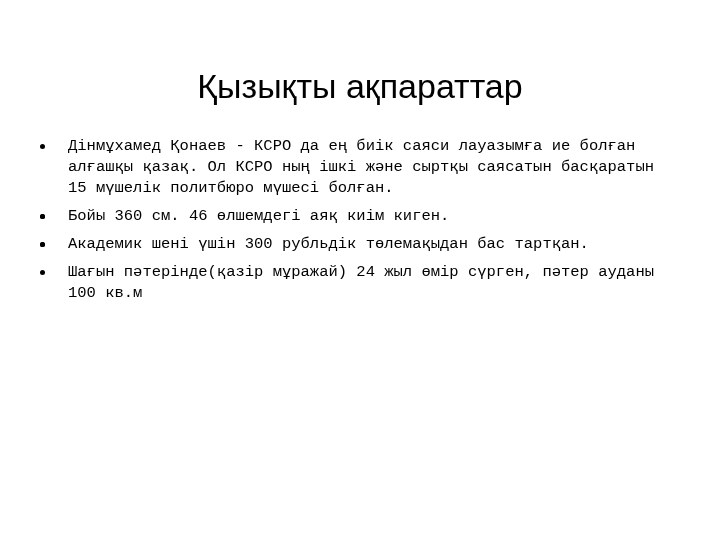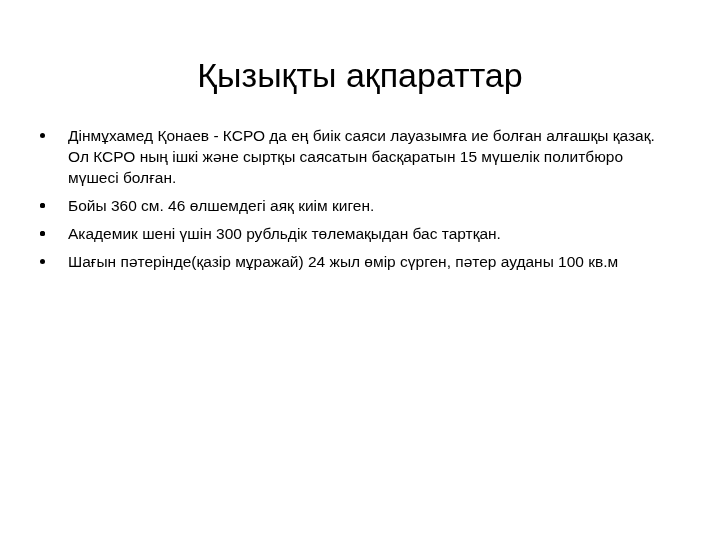--- a/index.html
+++ b/index.html
@@ -11,32 +11,33 @@
     position: relative;
     width: 720px;
     height: 540px;
     background: #ffffff;
     font-family: "Liberation Sans", sans-serif;
     color: #000000;
     overflow: hidden;
     box-sizing: border-box;
   }
   .slide-title {
-    margin: 4px;
+    margin: 15px;
     padding-top: 52px;
     text-align: center;
     font-size: 34px;
     font-weight: 400;
     letter-spacing: 0px;
     color: #000000;
   }
   .bullet-list {
     list-style: none;
     margin: 30px 16px 0 0;
     padding: 0 40px 0 38px;
+    font-family: Liberation Mono, monospace;
   }
   .bullet-item {
     position: relative;
     padding-left: 30px;
     margin-bottom: 7px;
     font-size: 15.5px;
     line-height: 21px;
     font-weight: 400;
     color: #000000;
   }

